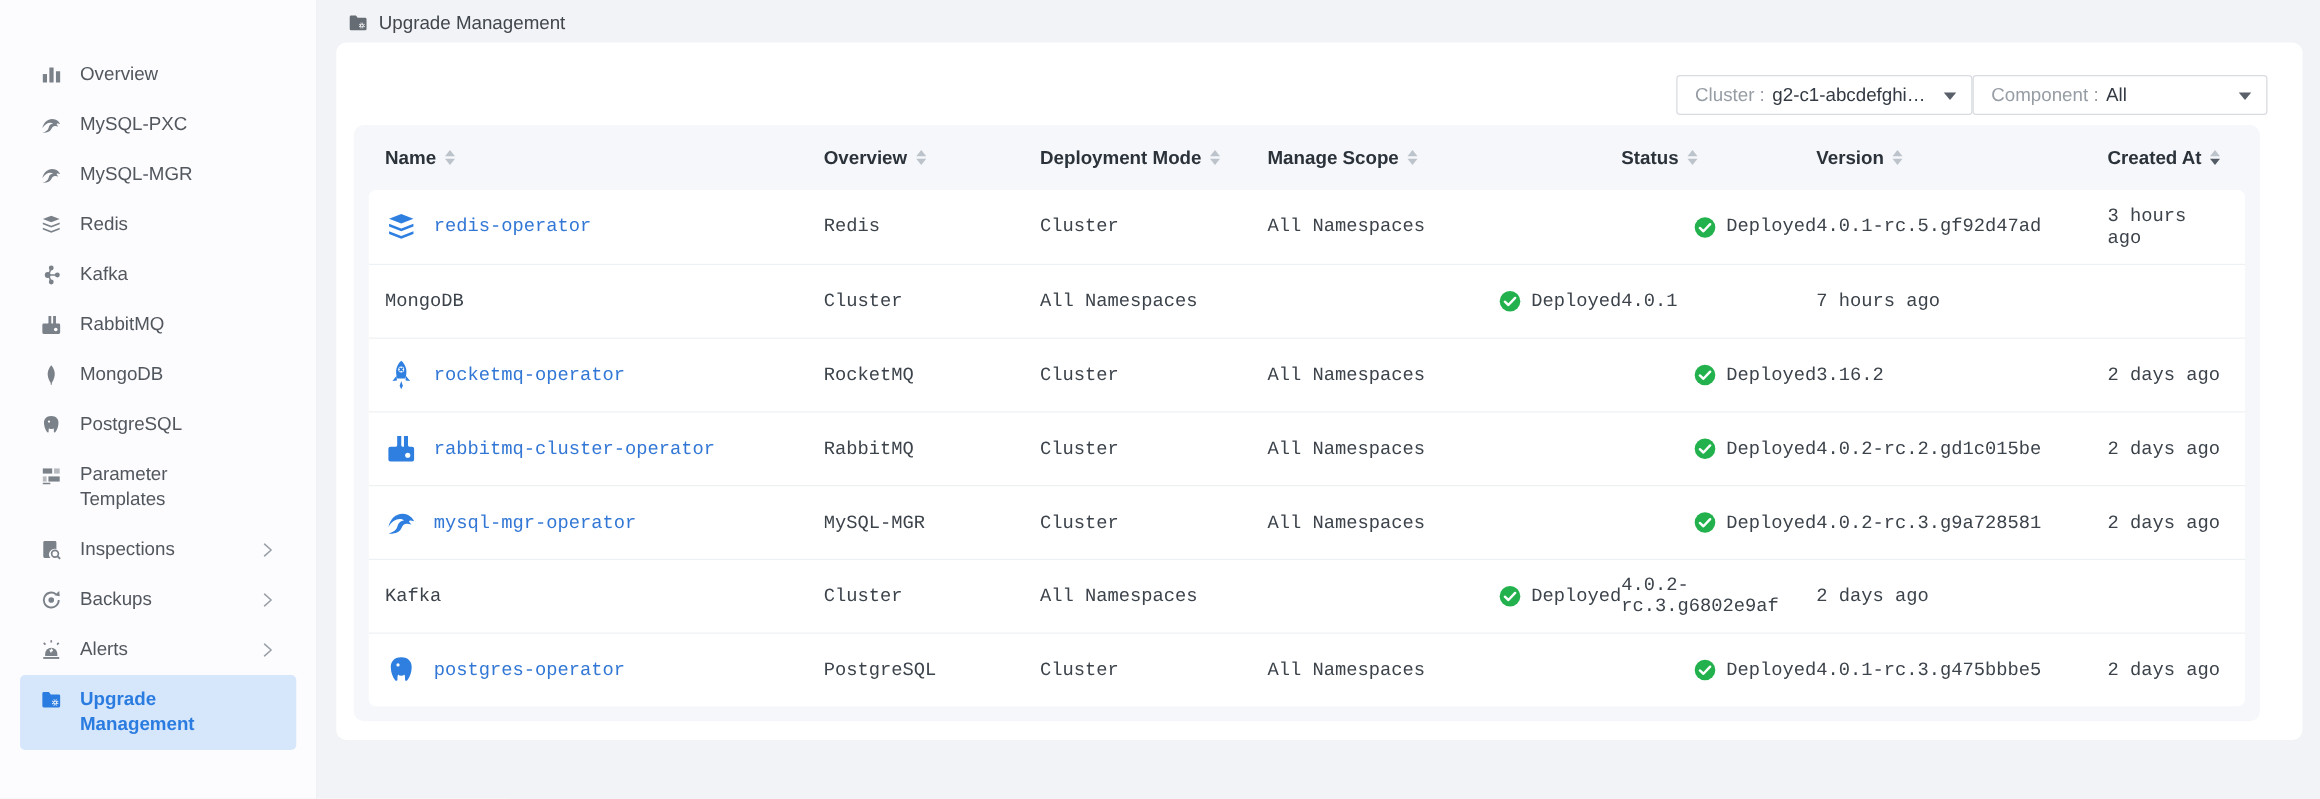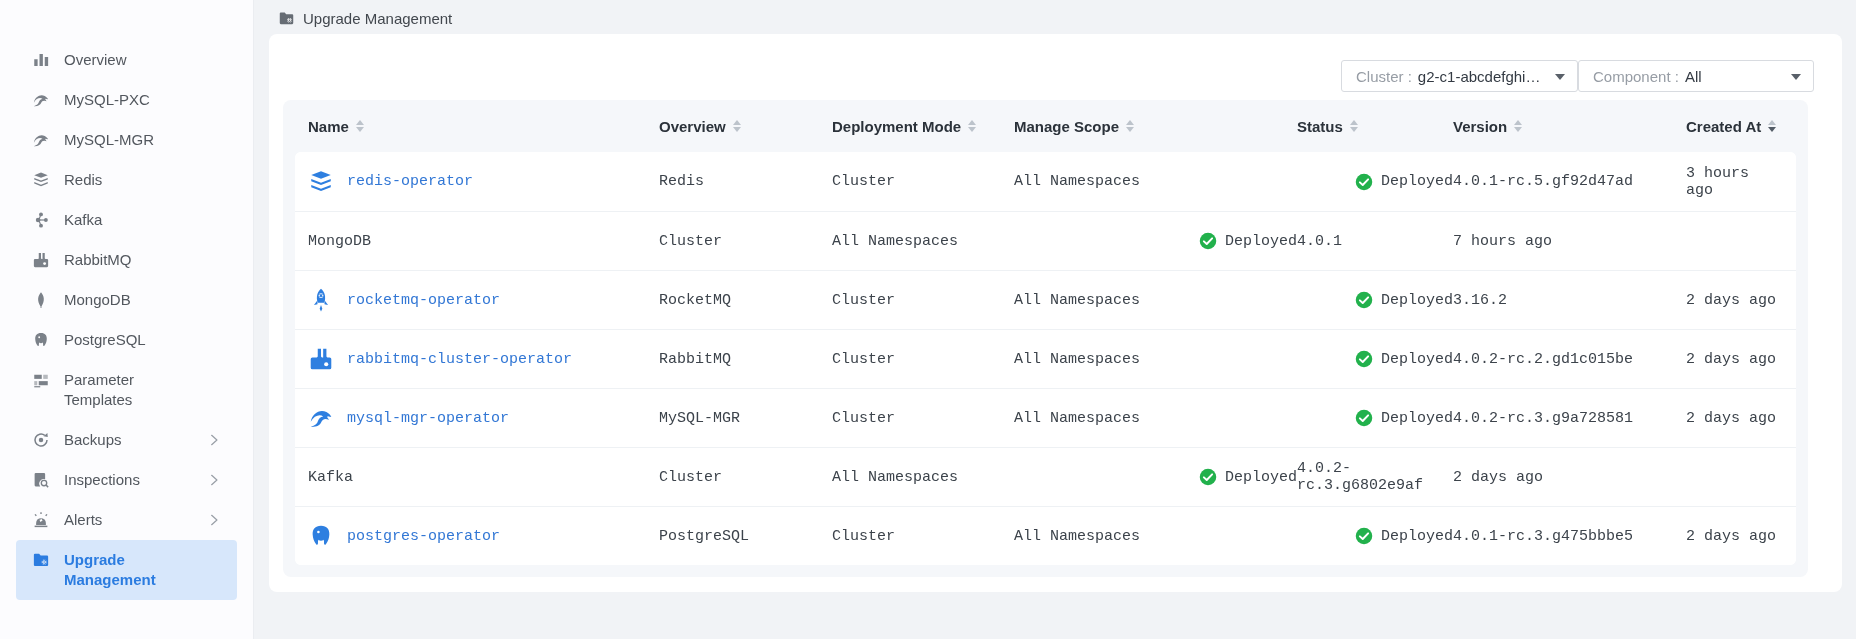--- a/index.html
+++ b/index.html
@@ -262,37 +262,37 @@
           <svg>
             <use href="#i-parameters"></use>
           </svg>
         </span>
     <span class="lbl">Parameter Templates</span>
 
   </div>
       <div class="side-item">
     <span class="ic">
           <svg>
+            <use href="#i-inspections"></use>
+          </svg>
+        </span>
+    <span class="lbl">Inspections</span>
+    <span class="chev">
+          <svg>
+            <use href="#i-chevron"></use>
+          </svg>
+        </span>
+  </div>
+      <div class="side-item">
+    <span class="ic">
+          <svg>
             <use href="#i-backups"></use>
           </svg>
         </span>
     <span class="lbl">Backups</span>
-    <span class="chev">
-          <svg>
-            <use href="#i-chevron"></use>
-          </svg>
-        </span>
-  </div>
-      <div class="side-item">
-    <span class="ic">
-          <svg>
-            <use href="#i-inspections"></use>
-          </svg>
-        </span>
-    <span class="lbl">Inspections</span>
     <span class="chev">
           <svg>
             <use href="#i-chevron"></use>
           </svg>
         </span>
   </div>
       <div class="side-item">
     <span class="ic">
           <svg>
             <use href="#i-alerts"></use>

